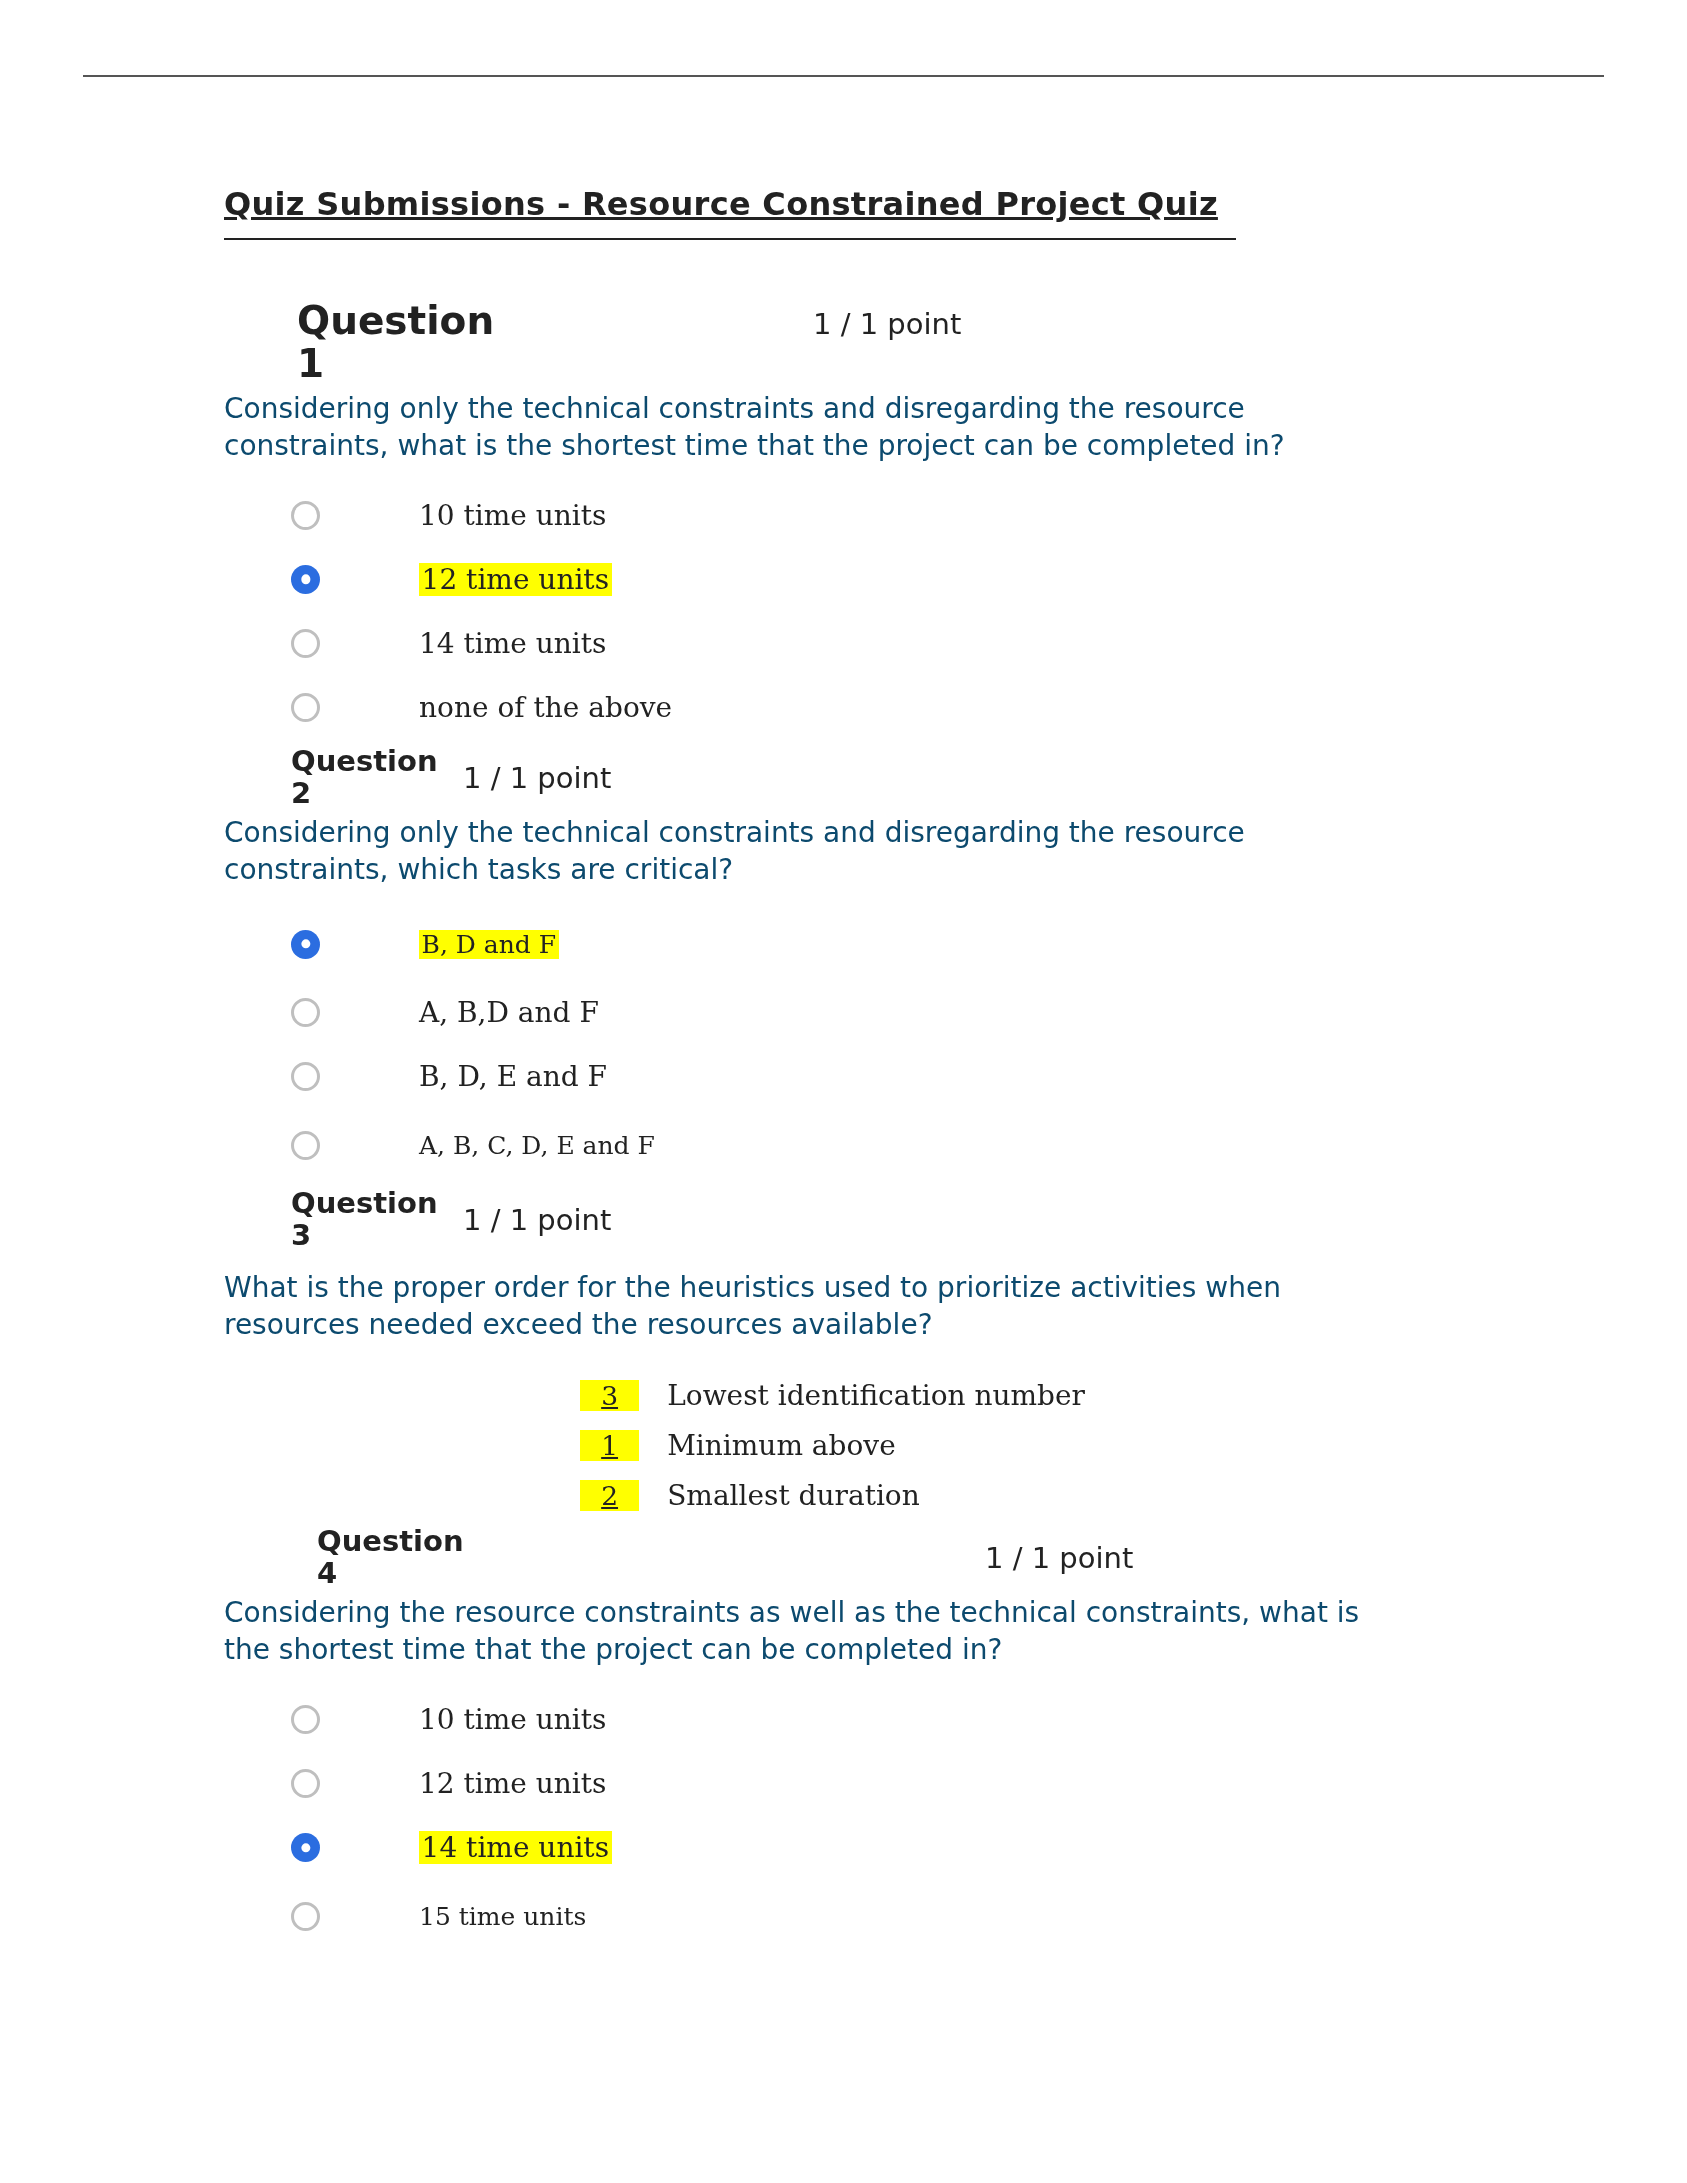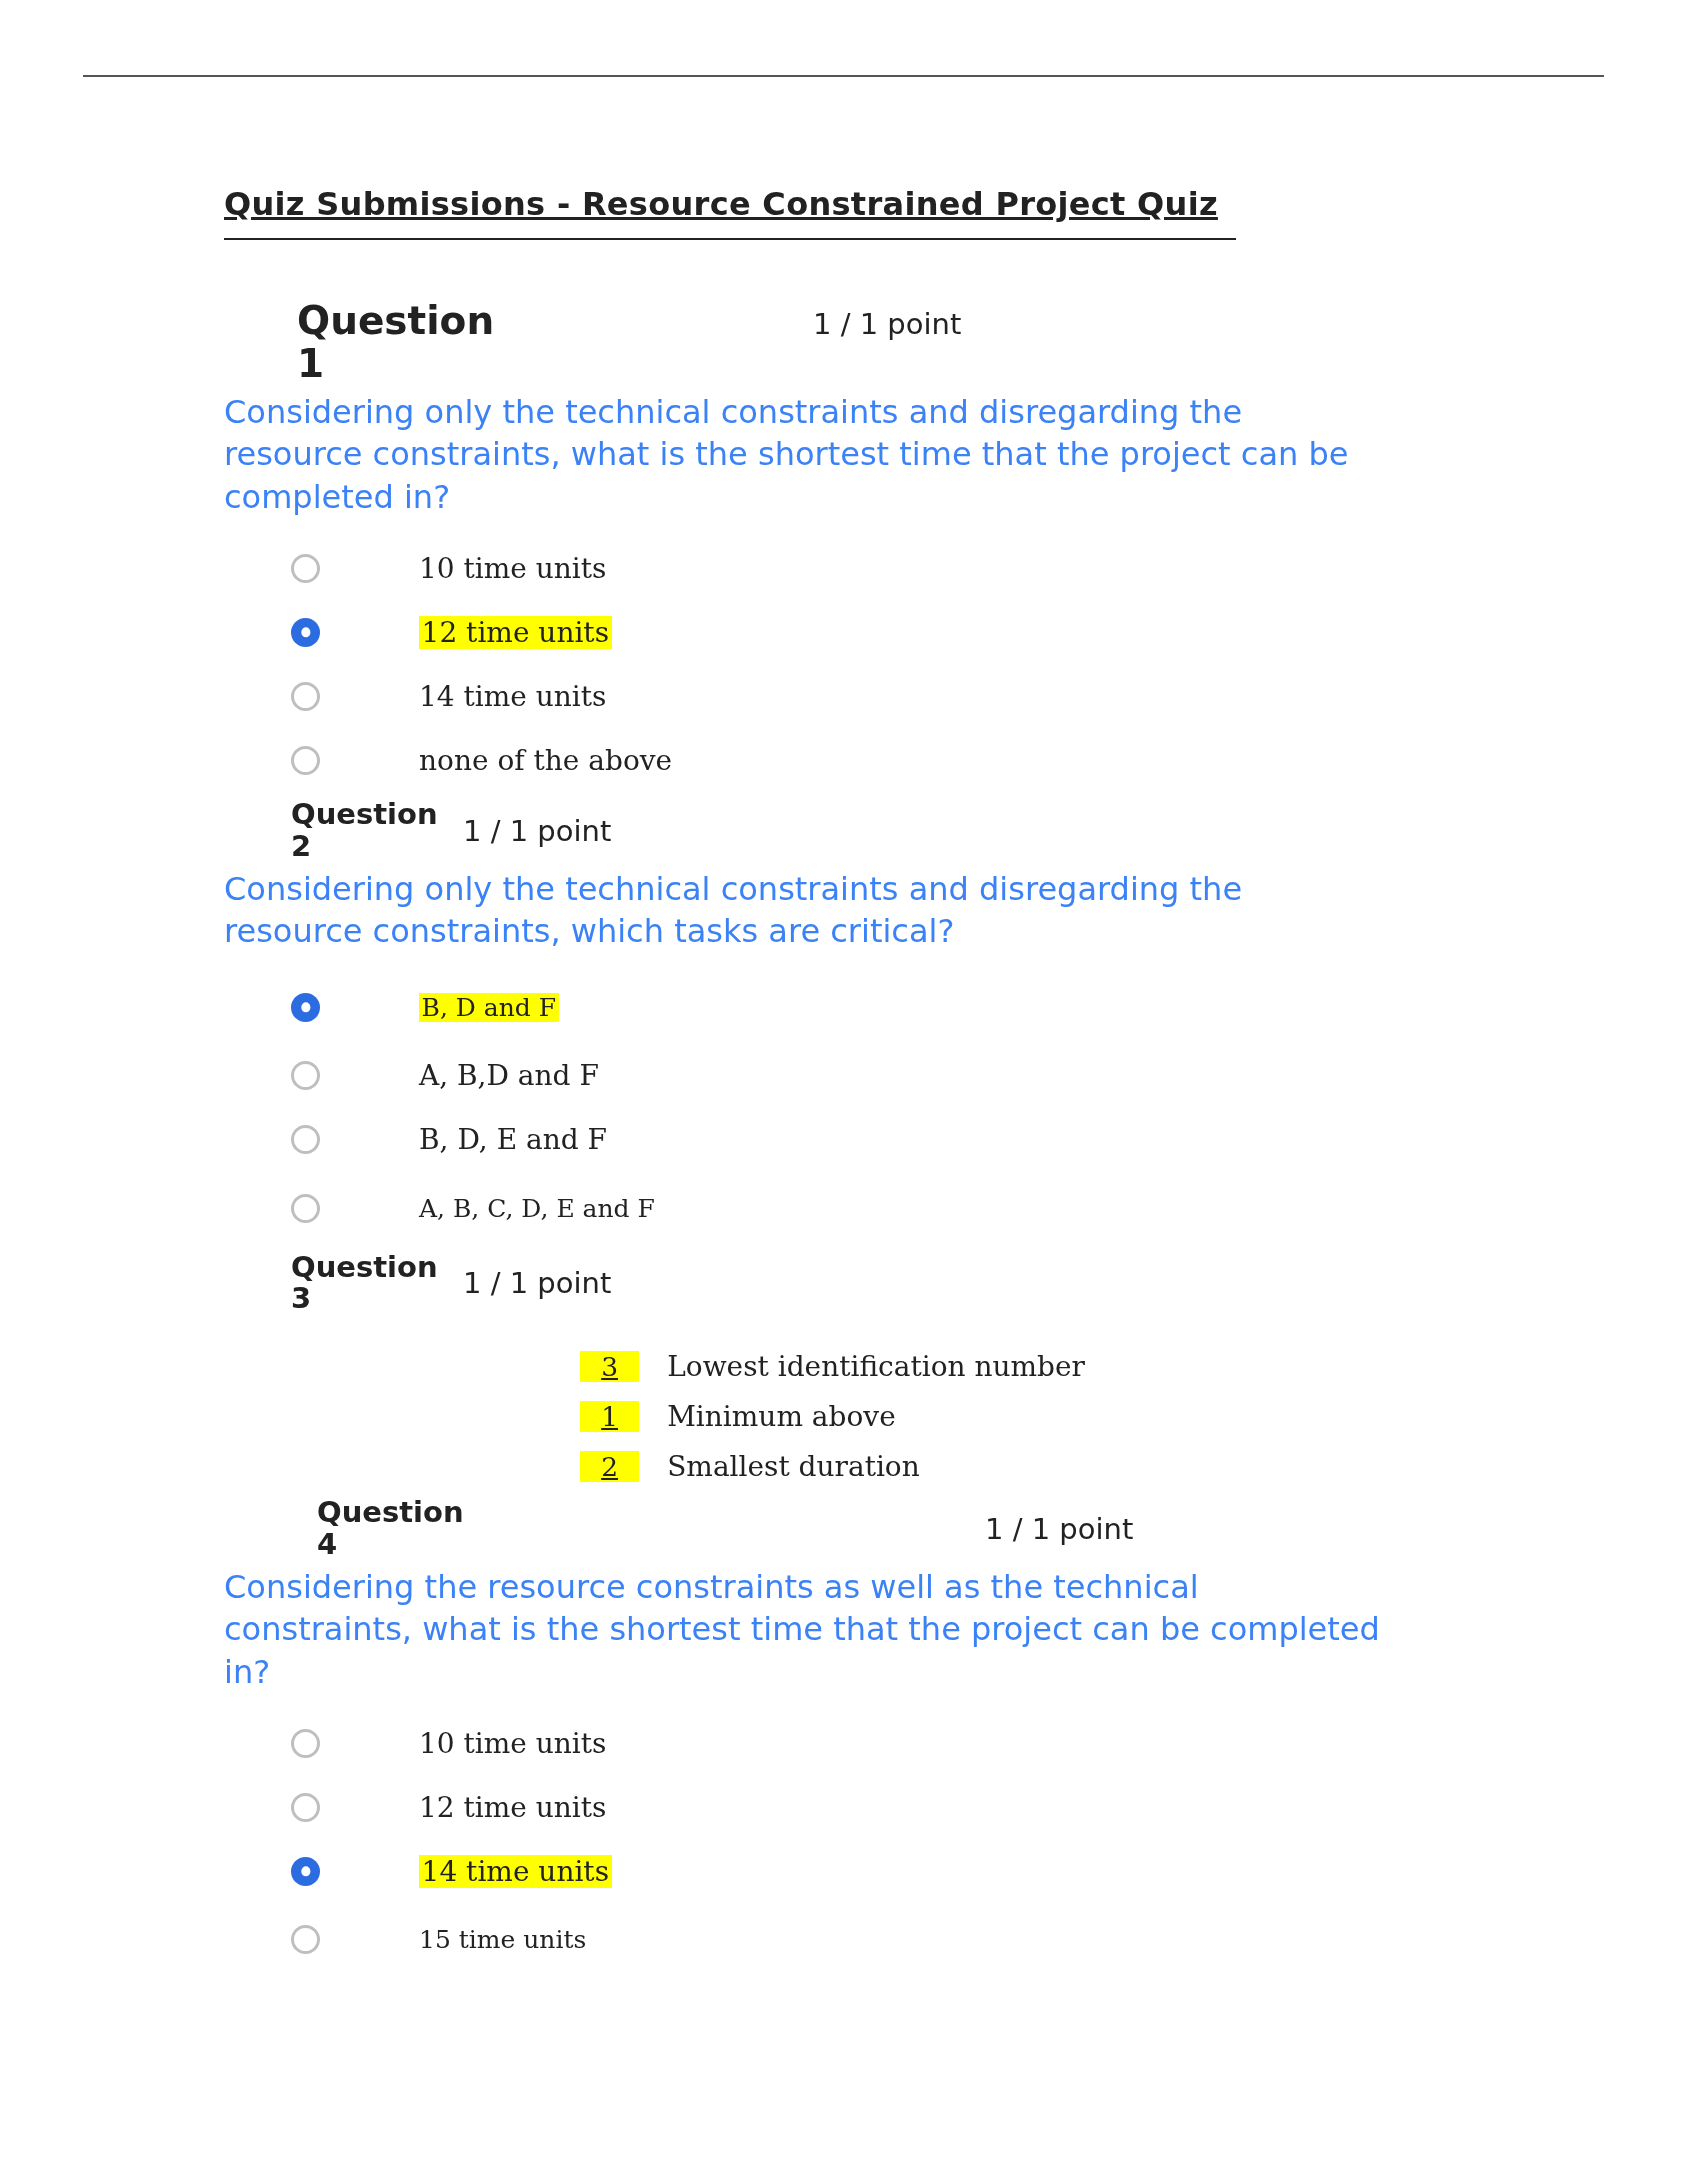--- a/index.html
+++ b/index.html
@@ -55,22 +55,22 @@
     margin-left:73px;
     margin-right:40px;
     width:152px;
     line-height:1.1;
   }
   .q-points {
     font-size:29px;
     color:#222;
   }
   .q-text {
-    font-size:32px;
-    color:#3b82f6;
+    font-size:28px;
+    color:#0c4a6e;
     margin-top:5.3px;
     line-height:1.32;
     max-width:1164px;
   }
   .opts {
     margin-top:18.5px;
     margin-left:67px;
   }
   .opt-row {
     display:flex;
@@ -231,20 +231,21 @@
       <div class="opt-row" style="height:73px">
         <div class="radio"></div>
         <div class="opt-text" style="font-size:25px">A, B, C, D, E and F</div>
       </div>
     </div>
 
     <div class="q-header2">
       <div class="ql2">Question 3</div>
       <div class="qp2">1 / 1 point</div>
     </div>
+    <div class="q-text" style="margin-top:18.5px">What is the proper order for the heuristics used to prioritize activities when resources needed exceed the resources available?</div>
 
     <div class="order-block">
       <div class="order-row">
         <span class="order-box">  3  </span>
         <span class="order-text">Lowest identification number</span>
       </div>
       <div class="order-row">
         <span class="order-box">  1  </span>
         <span class="order-text">Minimum above</span>
       </div>

